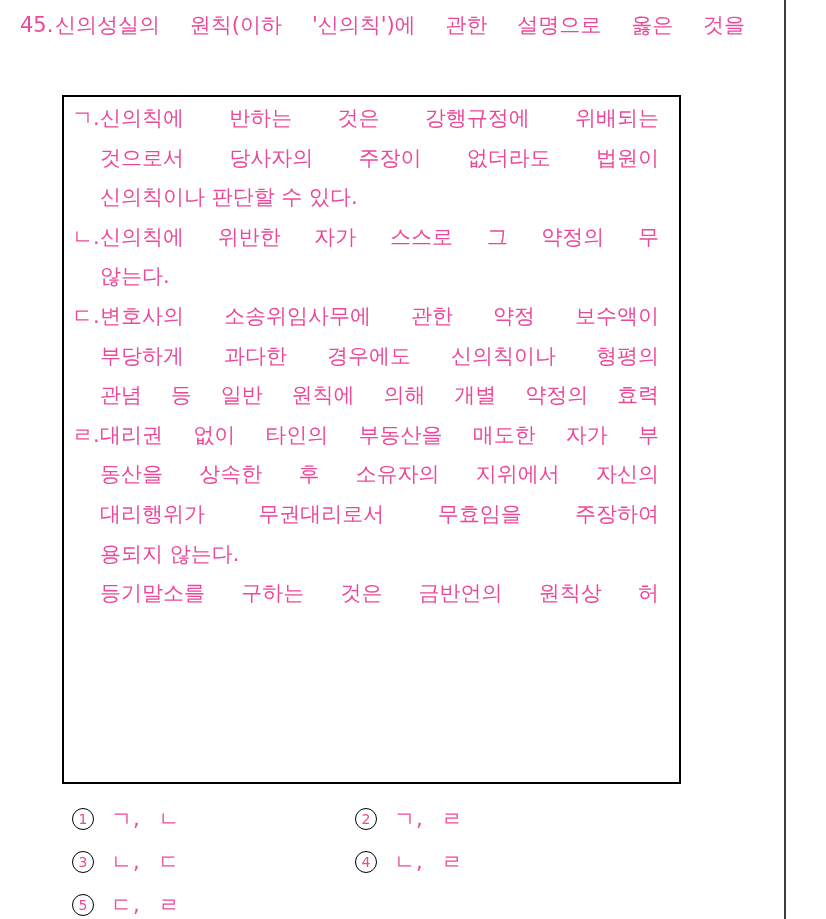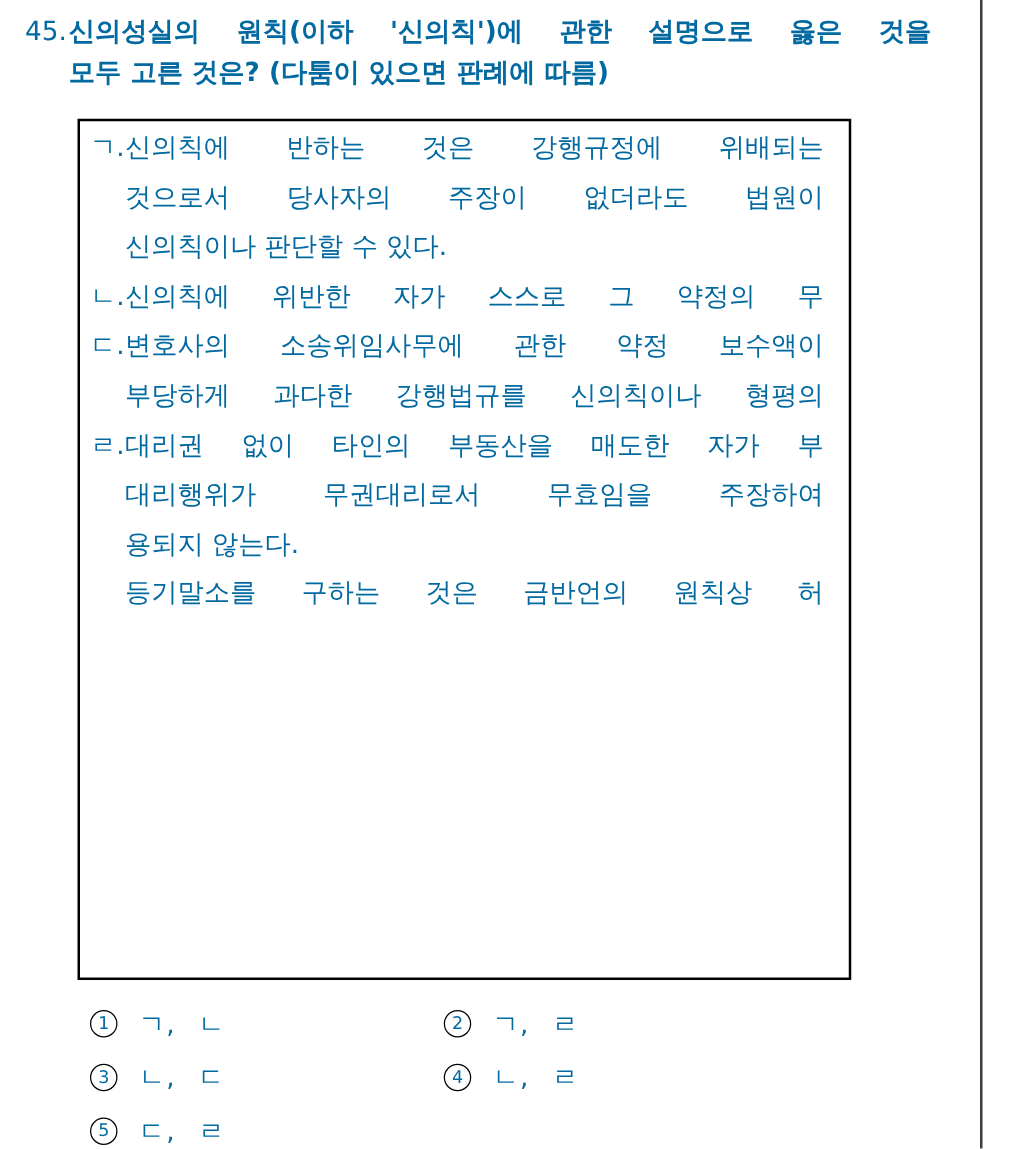--- a/index.html
+++ b/index.html
@@ -5,21 +5,21 @@
   html, body {
     margin: 0;
     padding: 0;
     background: #ffffff;
   }
   .page {
     position: relative;
     width: 826px;
     height: 919px;
     background: #ffffff;
-    color: #0369a1;
+    color: #ec4899;
     font-family: "DejaVu Sans", sans-serif;
     overflow: hidden;
   }
   
   .col-divider {
     position: absolute;
     left: 784px;
     top: 0;
     width: 2px;
     height: 919px;
@@ -32,21 +32,21 @@
     top: 9px;
     display: flex;
     align-items: flex-start;
   }
   .qnum {
     width: 35px;
     flex: 0 0 35px;
     font-size: 21px;
     line-height: 33px;
   }
-  .qtext { width: 690px; font-weight: bold; }
+  .qtext { width: 690px; }
   .qline {
     font-size: 21px;
     line-height: 33px;
     white-space: normal;
   }
   .justify {
     text-align: justify;
     text-align-last: justify;
   }
   
@@ -110,53 +110,61 @@
 </style>
 </head>
 <body>
 
 <div class="page">
 
   <div class="question-header">
     <div class="qnum">45.</div>
     <div class="qtext">
       <div class="qline justify">신의성실의 원칙(이하 '신의칙')에 관한 설명으로 옳은 것을</div>
-      <div class="qline">모두 고른 것은? (다툼이 있으면 판례에 따름)</div>
     </div>
   </div>
 
   <div class="items-box">
 
     <div class="iline">
       <span class="marker">ㄱ.</span>
       <div class="itext justify">신의칙에 반하는 것은 강행규정에 위배되는</div>
     </div>
     <div class="iline">
       <div class="itext justify">것으로서 당사자의 주장이 없더라도 법원이</div>
     </div>
     <div class="iline">
       <div class="itext">신의칙이나 판단할 수 있다.</div>
     </div>
 
     <div class="iline">
       <span class="marker">ㄴ.</span>
       <div class="itext justify">신의칙에 위반한 자가 스스로 그 약정의 무</div>
     </div>
+    <div class="iline">
+      <div class="itext">않는다.</div>
+    </div>
 
     <div class="iline">
       <span class="marker">ㄷ.</span>
       <div class="itext justify">변호사의 소송위임사무에 관한 약정 보수액이</div>
     </div>
     <div class="iline">
-      <div class="itext justify">부당하게 과다한 강행법규를 신의칙이나 형평의</div>
+      <div class="itext justify">부당하게 과다한 경우에도 신의칙이나 형평의</div>
+    </div>
+    <div class="iline">
+      <div class="itext justify">관념 등 일반 원칙에 의해 개별 약정의 효력</div>
     </div>
 
     <div class="iline">
       <span class="marker">ㄹ.</span>
       <div class="itext justify">대리권 없이 타인의 부동산을 매도한 자가 부</div>
+    </div>
+    <div class="iline">
+      <div class="itext justify">동산을 상속한 후 소유자의 지위에서 자신의</div>
     </div>
     <div class="iline">
       <div class="itext justify">대리행위가 무권대리로서 무효임을 주장하여</div>
     </div>
     <div class="iline">
       <div class="itext">용되지 않는다.</div>
     </div>
     <div class="iline">
       <div class="itext justify">등기말소를 구하는 것은 금반언의 원칙상 허</div>
     </div>

